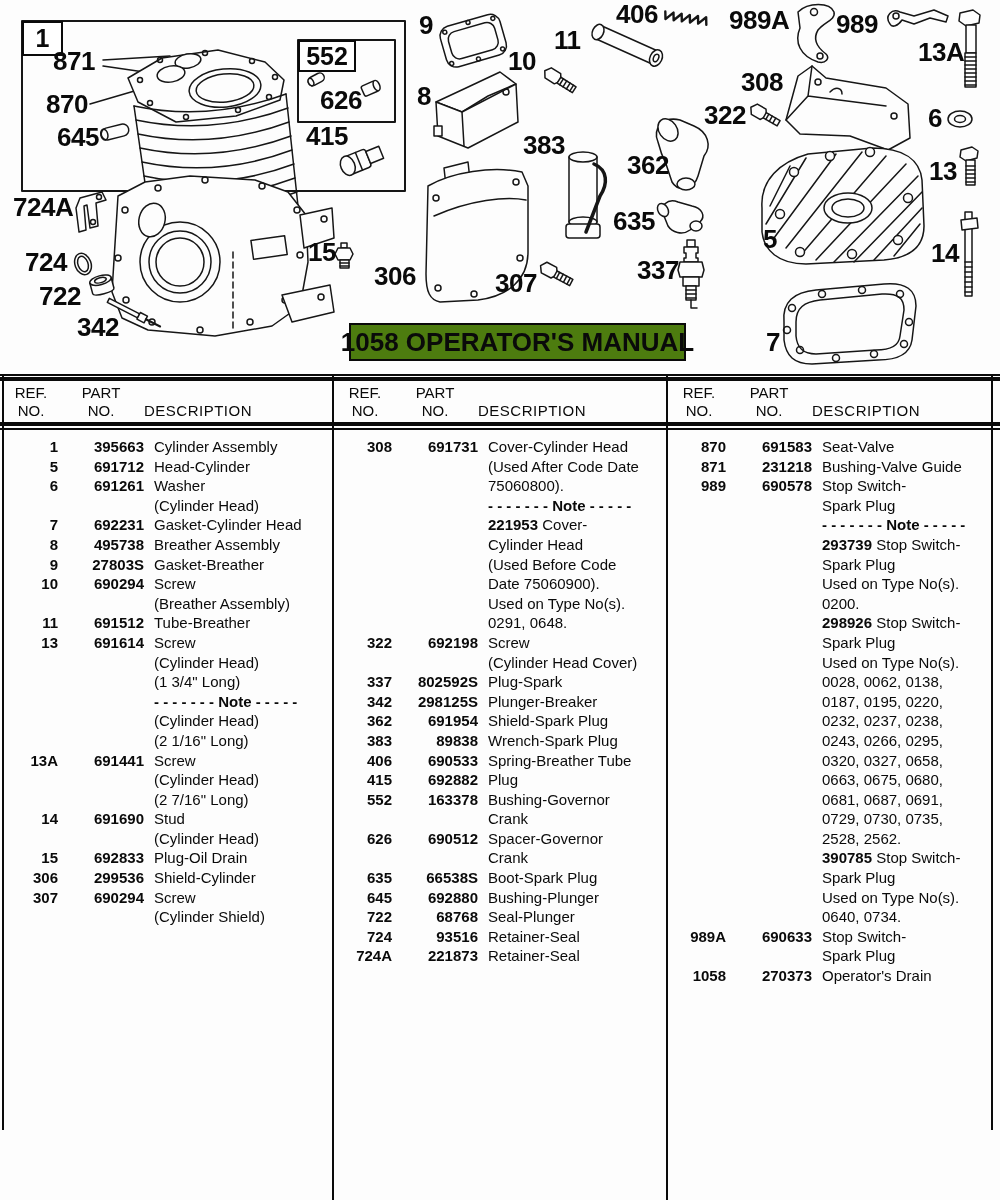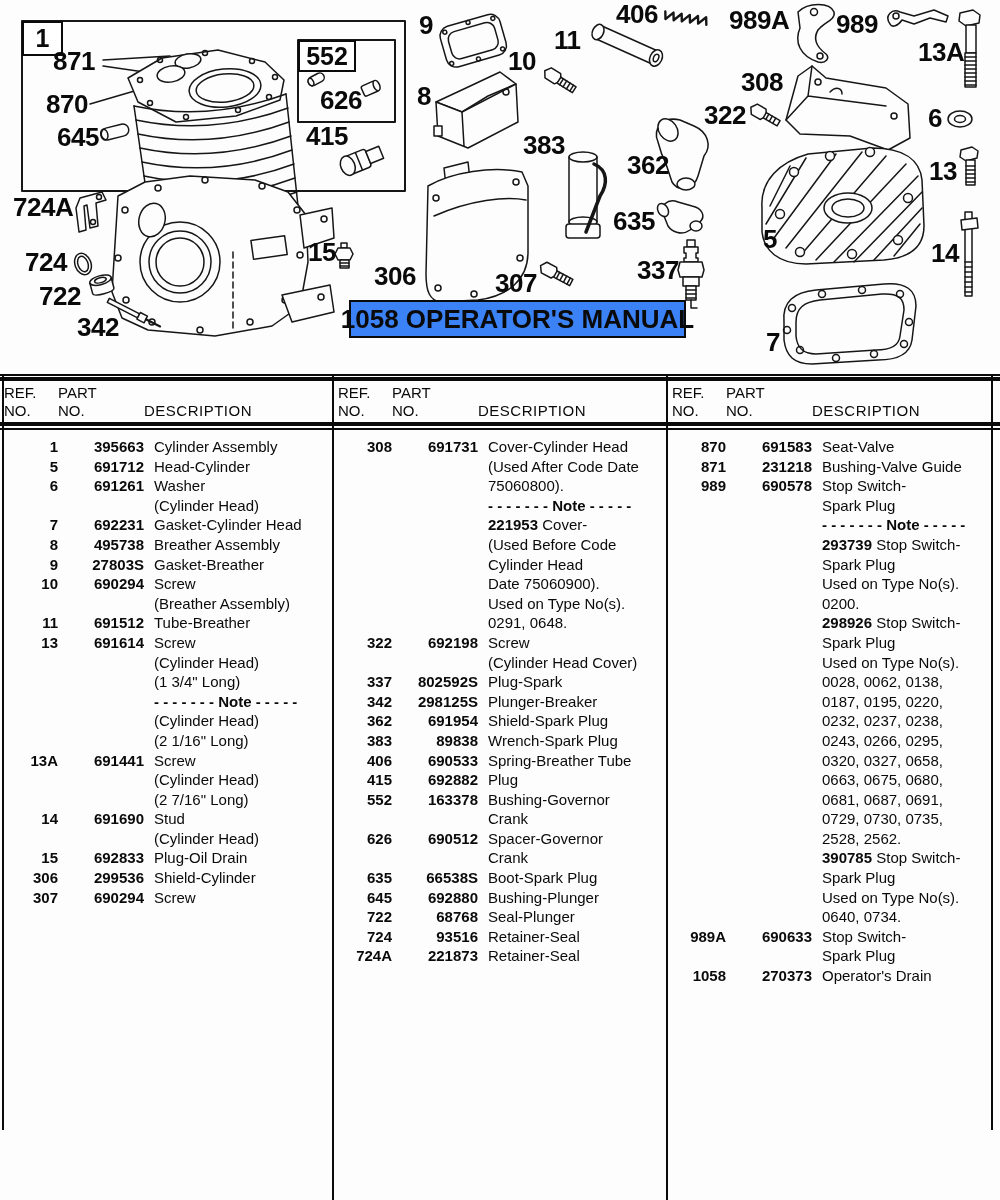--- a/index.html
+++ b/index.html
@@ -3,34 +3,34 @@
 <meta charset="utf-8">
 <style>
   html,body{margin:0;padding:0;background:#e8e8e8;}
   .page{position:relative;width:1000px;height:1200px;background:#fdfdfd;overflow:hidden;
         font-family:"Liberation Sans", sans-serif;color:#0a0a0a;}
   svg{position:absolute;left:0;top:0;}
   svg *{vector-effect:non-scaling-stroke;}
   .callout{position:absolute;font-weight:bold;font-size:26px;letter-spacing:-0.5px;line-height:1;white-space:nowrap;}
   .label-box{position:absolute;border:2.5px solid #0a0a0a;background:#fff;display:flex;
              align-items:center;justify-content:center;font-weight:bold;font-size:25px;}
-  .manual-box{position:absolute;left:349px;top:300px;width:333px;height:34px;border:2.5px solid #0a0a0a;
-              background:#3b82f6;display:flex;align-items:center;justify-content:center;
+  .manual-box{position:absolute;left:349px;top:323px;width:333px;height:34px;border:2.5px solid #0a0a0a;
+              background:#4d7c0f;display:flex;align-items:center;justify-content:center;
               font-weight:bold;font-size:26px;letter-spacing:0px;white-space:nowrap;}
   
   .rule{position:absolute;background:#0a0a0a;}
   
   .parts-col,.col-header{position:absolute;width:326px;}
   .tr{display:grid;grid-template-columns:54px 86px 1fr;height:19.6px;line-height:19.6px;
       font-size:15px;overflow:visible;white-space:nowrap;}
   .tr .ref,.tr .part{font-weight:bold;text-align:right;}
   .tr .desc{padding-left:10px;}
   .tr .desc b{font-weight:bold;}
   .col-header .tr{height:18px;line-height:18px;font-size:15px;}
-  .col-header .ref,.col-header .part{font-weight:normal;text-align:left;}
+  .col-header .ref,.col-header .part{font-weight:normal;text-align:center;}
   .col-header .desc{text-align:left;padding-left:0;letter-spacing:0.5px;}
 </style>
 </head>
 <body>
 
 <div class="page">
 
   <svg width="1000" height="375" viewBox="0 0 1000 375" fill="none" stroke="#161616" stroke-width="1.5" stroke-linejoin="round" stroke-linecap="round">
 
     <g stroke-width="2">
@@ -483,20 +483,25 @@
       <div class="tr">
         <div class="ref">306</div>
         <div class="part">299536</div>
         <div class="desc">Shield-Cylinder</div>
       </div>
       <div class="tr">
         <div class="ref">307</div>
         <div class="part">690294</div>
         <div class="desc">Screw</div>
       </div>
+      <div class="tr">
+        <div class="ref"></div>
+        <div class="part"></div>
+        <div class="desc">(Cylinder Shield)</div>
+      </div>
     </div>
   <div class="parts-col" style="left:338px;top:437px">
       <div class="tr">
         <div class="ref">308</div>
         <div class="part">691731</div>
         <div class="desc">Cover-Cylinder Head</div>
       </div>
       <div class="tr">
         <div class="ref"></div>
         <div class="part"></div>
@@ -513,26 +518,26 @@
         <div class="desc"><b>- - - - - - -  Note  - - - - -</b></div>
       </div>
       <div class="tr">
         <div class="ref"></div>
         <div class="part"></div>
         <div class="desc"><b>221953</b> Cover-</div>
       </div>
       <div class="tr">
         <div class="ref"></div>
         <div class="part"></div>
+        <div class="desc">Cylinder Head</div>
+      </div>
+      <div class="tr">
+        <div class="ref"></div>
+        <div class="part"></div>
         <div class="desc">(Used Before Code</div>
-      </div>
-      <div class="tr">
-        <div class="ref"></div>
-        <div class="part"></div>
-        <div class="desc">Cylinder Head</div>
       </div>
       <div class="tr">
         <div class="ref"></div>
         <div class="part"></div>
         <div class="desc">Date 75060900).</div>
       </div>
       <div class="tr">
         <div class="ref"></div>
         <div class="part"></div>
         <div class="desc">Used on Type No(s).</div>

